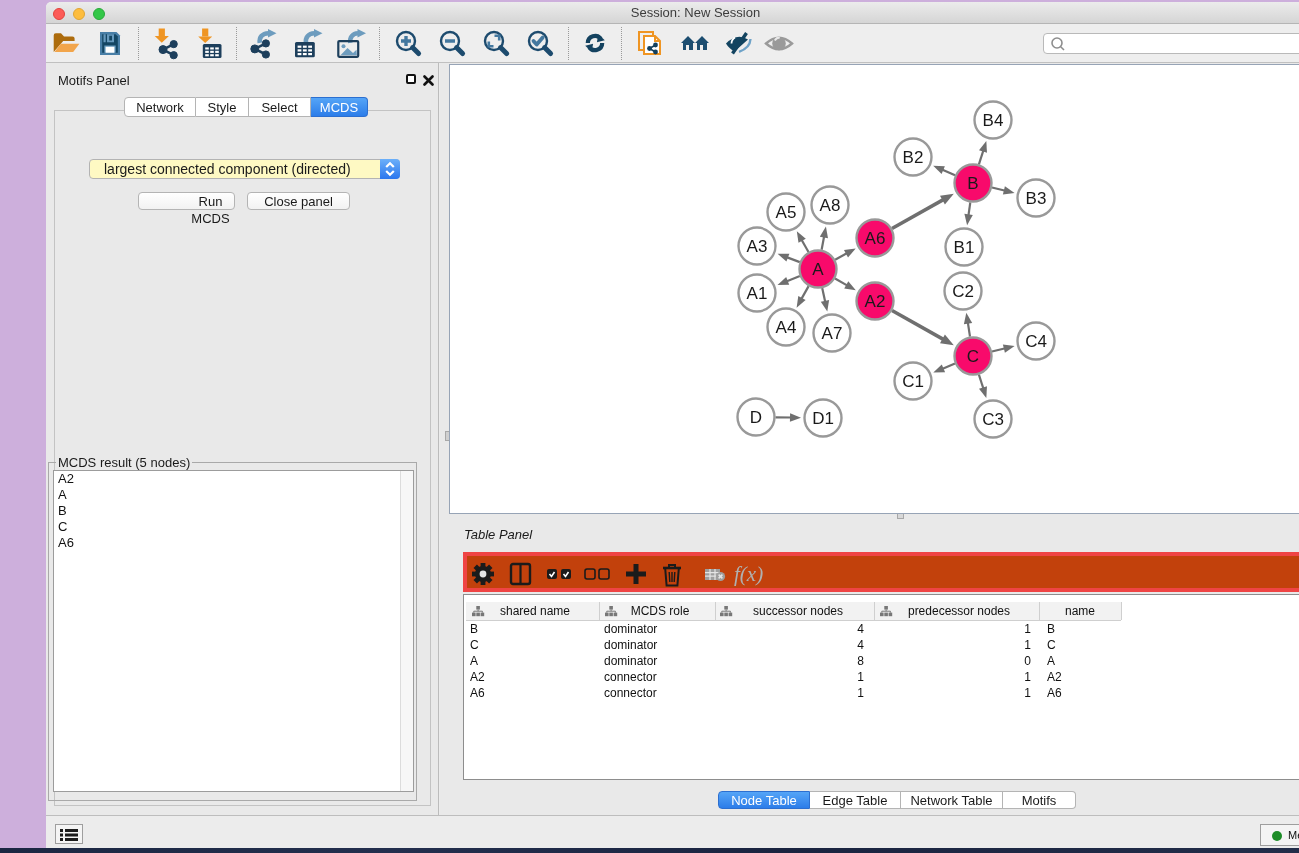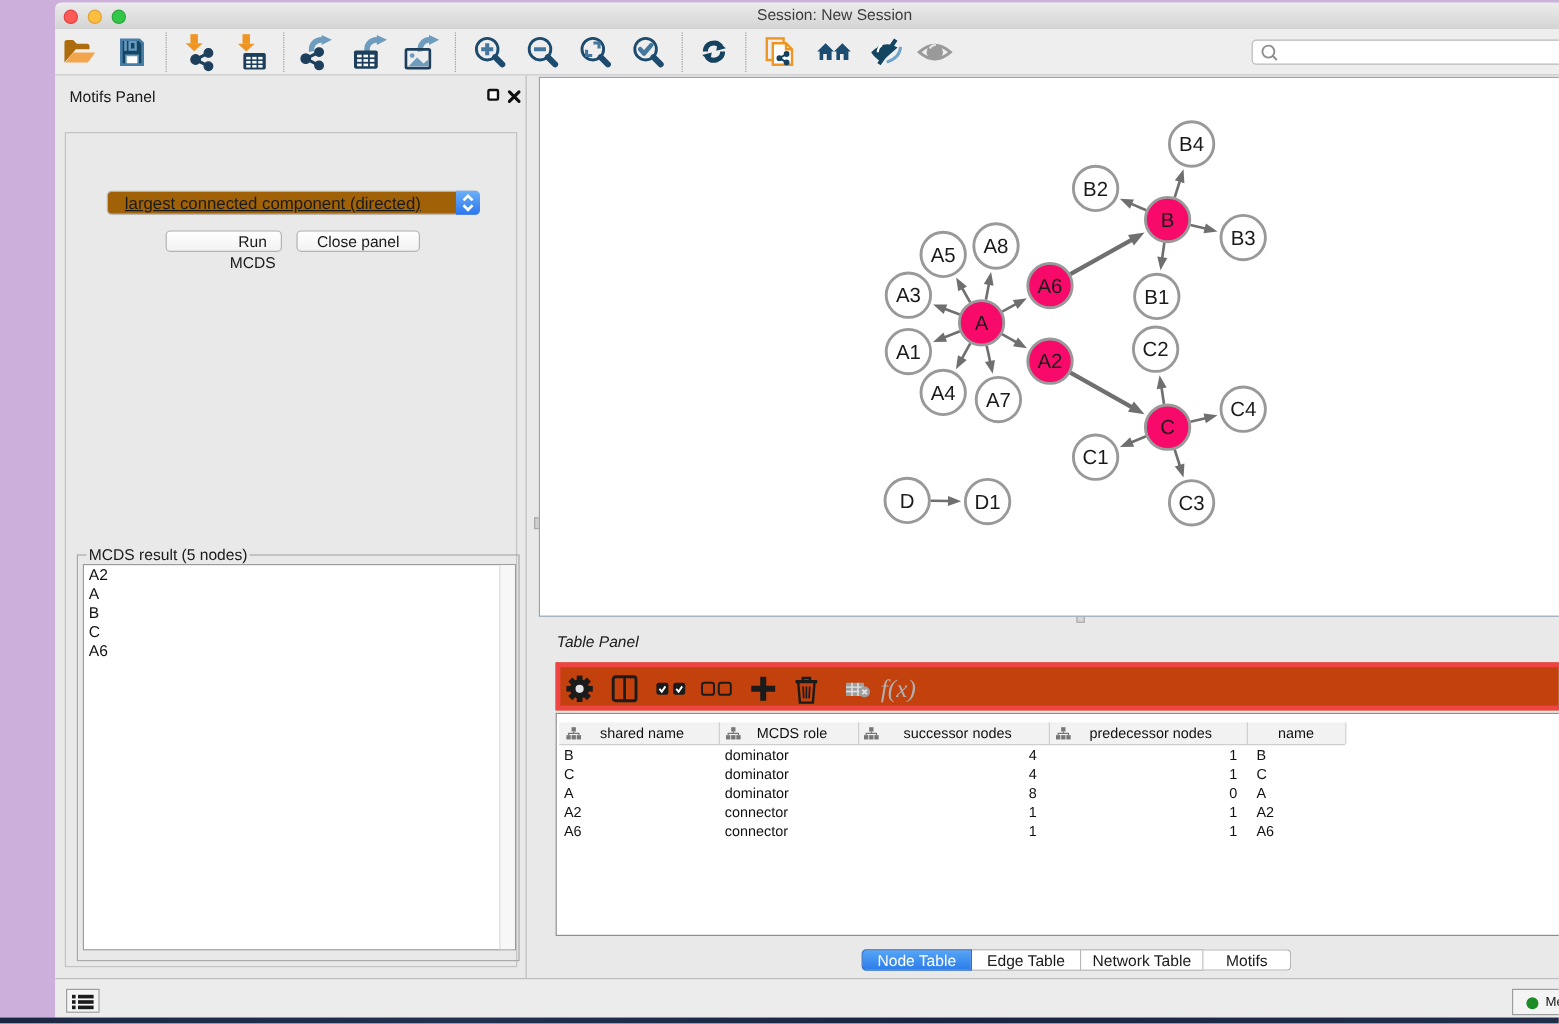--- a/index.html
+++ b/index.html
@@ -27,24 +27,24 @@
 .floatbtn { position:absolute; width:10px; height:10px; border:2px solid #111; border-radius:2px; background:#fff; }
 .closex { position:absolute; }
 
 .seg { position:absolute; display:flex; height:19px; z-index:5; }
 .seg .s { height:20px; line-height:19px; background:#fff; border:1px solid #b4b4b4; border-left:none; font-size:13px; color:#1a1a1a; text-align:center; }
 .seg .s:first-child { border-left:1px solid #b4b4b4; border-radius:4px 0 0 4px; }
 .seg .s:last-child { border-radius:0 4px 4px 0; }
 .seg .s.on { background:linear-gradient(#55a5f7,#2c7de9); color:#fff; border-color:#2c6fd0; }
 #mcdsbox { position:absolute; left:8px; top:47px; width:377px; height:696px; border:1px solid #c3c3c3; background:#e9e9e9; }
 #optlabel { position:absolute; left:0; top:72px; width:100%; text-align:center; font-size:14px; color:#1a1a1a; }
-#dropdown { position:absolute; left:43px; top:96px; width:311px; height:20px; background:#a16207; border:1px solid #b3b3b3; border-radius:4px; font-size:14px; color:#1a1a1a; line-height:19px; padding-left:14px;text-decoration:underline; }
+#dropdown { position:absolute; left:43px; top:96px; width:311px; height:20px; background:#fef9c3; border:1px solid #b3b3b3; border-radius:4px; font-size:14px; color:#1a1a1a; line-height:19px; padding-left:14px; }
 #dropdown .step { position:absolute; right:-1px; top:-1px; width:20px; height:20px; border-radius:0 4px 4px 0; background:linear-gradient(#6cb0f9,#2a76ee); }
 .macbtn { position:absolute; height:18px; background:linear-gradient(#ffffff,#f2f2f2); border:1px solid #b4b4b4; border-radius:4px; font-size:13px; color:#1a1a1a; text-align:center; line-height:17px; }
-#fieldset { position:absolute; left:18px; top:399px; width:369px; height:339px; border:1px solid #a9a9a9; }
+#fieldset { position:absolute; left:2px; top:399px; width:369px; height:339px; border:1px solid #a9a9a9; }
 #fieldset legend { position:absolute; top:-8px; left:7px; background:#e9e9e9; font-size:13px; color:#1a1a1a; padding:0 2px; }
 #listbox { position:absolute; left:4px; top:7px; width:361px; height:322px; background:#fff; border:1px solid #9c9c9c; font-size:13px; color:#111; }
 #listbox .item { padding-left:4px; height:16px; line-height:16px; }
 #listbox .sb { position:absolute; right:0; top:0; width:13px; height:320px; background:#f7f7f7; border-left:1px solid #dcdcdc; }
 
 #rightarea { position:absolute; left:394px; top:61px; width:905px; height:752px; background:#e9e9e9; }
 
 #netwin { position:absolute; left:403px; top:62px; width:895px; height:450px; background:#fff; border:1px solid #97a4b6; }
 #nettitle { position:absolute; left:0; top:0; width:100%; height:22px; background:linear-gradient(#f3f3f3,#d8d8d8); border-bottom:1px solid #b8b8b8; }
 #nettitle .ttl { position:absolute; width:100%; text-align:center; line-height:22px; font-size:13px; color:#2c2c2c; }
@@ -208,20 +208,26 @@
         <path d="M12.7 11.7 l3.3 3.3" stroke="#8e8e8e" stroke-width="1.6"></path>
       </svg>
     </div>
   </div>
   <div id="cpanel">
     <div class="hdr">Motifs Panel</div>
     <div class="floatbtn" style="left:360px; top:11px;"></div>
     <svg class="closex" style="left:377px; top:12px;" width="11" height="11" viewBox="0 0 11 11">
         <path d="M1.5 1.5 L9.5 9.5 M9.5 1.5 L1.5 9.5" stroke="#111" stroke-width="2.6" stroke-linecap="round"></path>
       </svg>
+    <div class="seg" style="left:78px; top:34px;">
+      <div class="s" style="width:72px;">Network</div>
+        <div class="s" style="width:53px;">Style</div>
+        <div class="s" style="width:62px;">Select</div>
+        <div class="s on" style="width:57px;">MCDS</div>
+    </div>
     <div id="mcdsbox"></div>
     <div id="dropdown">largest connected component (directed)
       <div class="step">
           <svg width="20" height="20" viewBox="0 0 20 20" style="position:absolute;left:0;top:0;">
             <path d="M6.2 8 L10 4.2 L13.8 8 M6.2 12 L10 15.8 L13.8 12" stroke="#fff" stroke-width="2.2" fill="none"></path>
           </svg>
         </div>
     </div>
     <div class="macbtn" style="left:92px; top:129px; width:97px;padding-left:48px;">Run MCDS</div>
     <div class="macbtn" style="left:201px; top:129px; width:103px;">Close panel</div>

